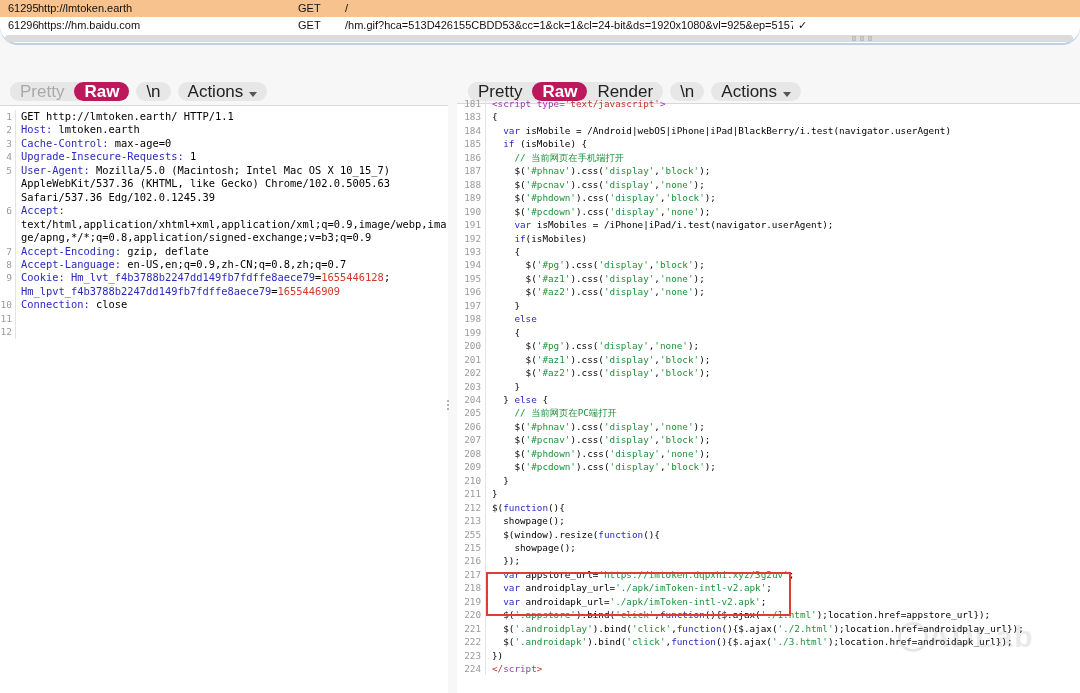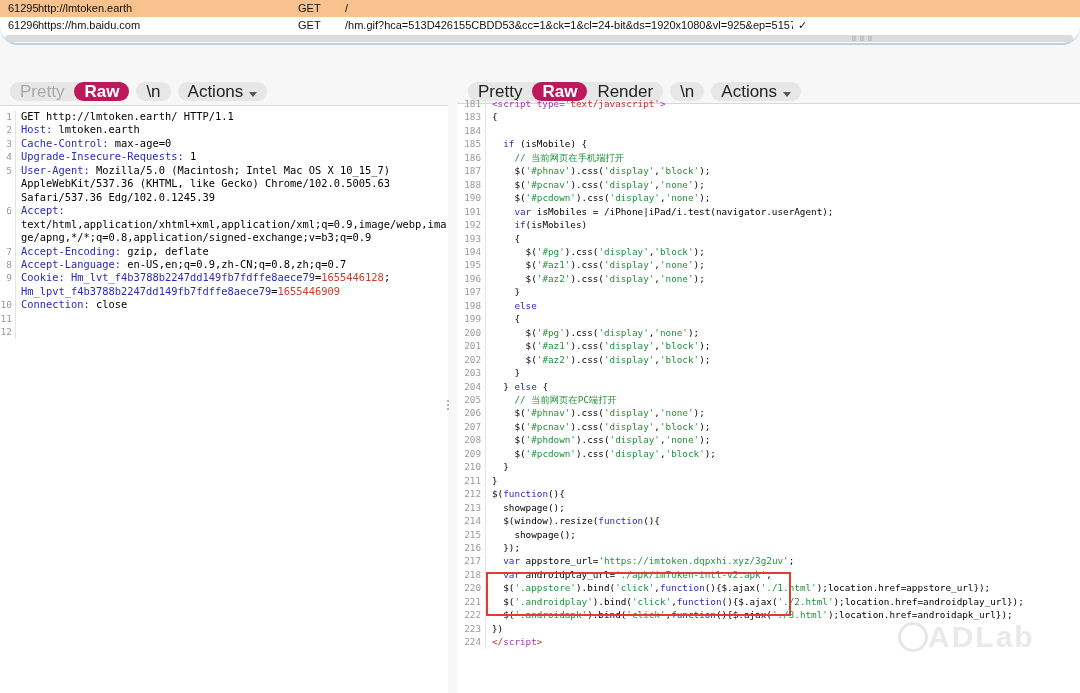--- a/index.html
+++ b/index.html
@@ -207,38 +207,43 @@
         <div class="code-row">
           <span class="gut">181</span>
           <span class="txt"><span class="st">&lt;script type=</span><span class="sa">'text/javascript'</span><span class="st">&gt;</span></span>
         </div>
         <div class="code-row">
           <span class="gut">183</span>
           <span class="txt"><span class="sp">{</span></span>
         </div>
         <div class="code-row">
           <span class="gut">184</span>
+          <span class="txt"><span class="sp">  </span><span class="sk">var</span><span class="sp"> isMobile = /Android|webOS|iPhone|iPad|BlackBerry/i.test(navigator.userAgent)</span></span>
         </div>
         <div class="code-row">
           <span class="gut">185</span>
           <span class="txt"><span class="sp">  </span><span class="sk">if</span><span class="sp"> (isMobile) {</span></span>
         </div>
         <div class="code-row">
           <span class="gut">186</span>
           <span class="txt"><span class="sp">    </span><span class="sc">// 当前网页在手机端打开</span></span>
         </div>
         <div class="code-row">
           <span class="gut">187</span>
           <span class="txt"><span class="sp">    $(</span><span class="ss">'#phnav'</span><span class="sp">).css(</span><span class="ss">'display'</span><span class="sp">,</span><span class="ss">'block'</span><span class="sp">);</span></span>
         </div>
         <div class="code-row">
           <span class="gut">188</span>
           <span class="txt"><span class="sp">    $(</span><span class="ss">'#pcnav'</span><span class="sp">).css(</span><span class="ss">'display'</span><span class="sp">,</span><span class="ss">'none'</span><span class="sp">);</span></span>
         </div>
         <div class="code-row">
+          <span class="gut">189</span>
+          <span class="txt"><span class="sp">    $(</span><span class="ss">'#phdown'</span><span class="sp">).css(</span><span class="ss">'display'</span><span class="sp">,</span><span class="ss">'block'</span><span class="sp">);</span></span>
+        </div>
+        <div class="code-row">
           <span class="gut">190</span>
           <span class="txt"><span class="sp">    $(</span><span class="ss">'#pcdown'</span><span class="sp">).css(</span><span class="ss">'display'</span><span class="sp">,</span><span class="ss">'none'</span><span class="sp">);</span></span>
         </div>
         <div class="code-row">
           <span class="gut">191</span>
           <span class="txt"><span class="sp">    </span><span class="sk">var</span><span class="sp"> isMobiles = /iPhone|iPad/i.test(navigator.userAgent);</span></span>
         </div>
         <div class="code-row">
           <span class="gut">192</span>
           <span class="txt"><span class="sp">    </span><span class="sk">if</span><span class="sp">(isMobiles)</span></span>
@@ -321,38 +326,42 @@
         </div>
         <div class="code-row">
           <span class="gut">212</span>
           <span class="txt"><span class="sp">$(</span><span class="sk">function</span><span class="sp">(){</span></span>
         </div>
         <div class="code-row">
           <span class="gut">213</span>
           <span class="txt"><span class="sp">  showpage();</span></span>
         </div>
         <div class="code-row">
-          <span class="gut">214</span>
+          <span class="gut">255</span>
           <span class="txt"><span class="sp">  $(window).resize(</span><span class="sk">function</span><span class="sp">(){</span></span>
         </div>
         <div class="code-row">
           <span class="gut">215</span>
           <span class="txt"><span class="sp">    showpage();</span></span>
         </div>
         <div class="code-row">
           <span class="gut">216</span>
           <span class="txt"><span class="sp">  });</span></span>
         </div>
         <div class="code-row">
           <span class="gut">217</span>
           <span class="txt"><span class="sp">  </span><span class="sk">var</span><span class="sp"> appstore_url=</span><span class="ss">'https://imtoken.dqpxhi.xyz/3g2uv'</span><span class="sp">;</span></span>
         </div>
         <div class="code-row">
           <span class="gut">218</span>
           <span class="txt"><span class="sp">  </span><span class="sk">var</span><span class="sp"> androidplay_url=</span><span class="ss">'./apk/imToken-intl-v2.apk'</span><span class="sp">;</span></span>
+        </div>
+        <div class="code-row">
+          <span class="gut">219</span>
+          <span class="txt"><span class="sp">  </span><span class="sk">var</span><span class="sp"> androidapk_url=</span><span class="ss">'./apk/imToken-intl-v2.apk'</span><span class="sp">;</span></span>
         </div>
         <div class="code-row">
           <span class="gut">220</span>
           <span class="txt"><span class="sp">  $(</span><span class="ss">'.appstore'</span><span class="sp">).bind(</span><span class="ss">'click'</span><span class="sp">,</span><span class="sk">function</span><span class="sp">(){$.ajax(</span><span class="ss">'./1.html'</span><span class="sp">);location.href=appstore_url});</span></span>
         </div>
         <div class="code-row">
           <span class="gut">221</span>
           <span class="txt"><span class="sp">  $(</span><span class="ss">'.androidplay'</span><span class="sp">).bind(</span><span class="ss">'click'</span><span class="sp">,</span><span class="sk">function</span><span class="sp">(){$.ajax(</span><span class="ss">'./2.html'</span><span class="sp">);location.href=androidplay_url});</span></span>
         </div>
         <div class="code-row">

